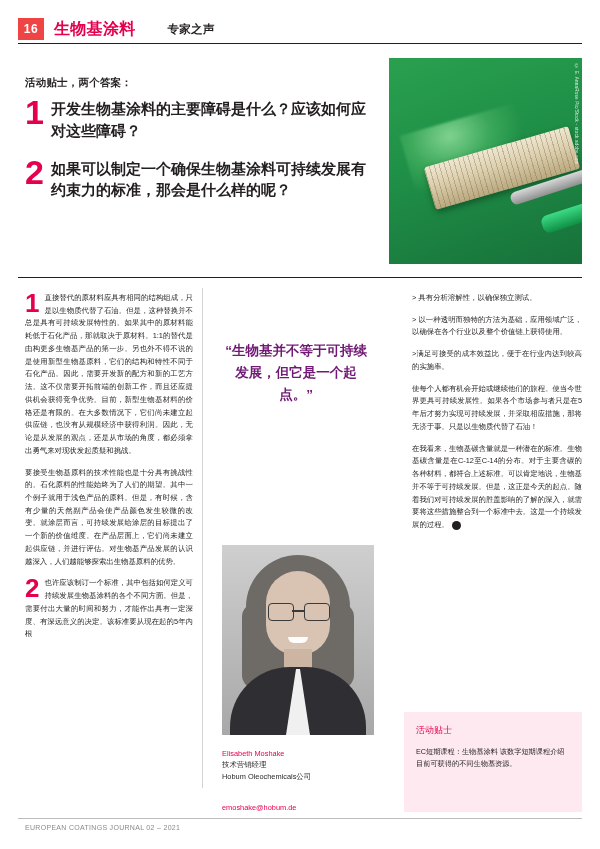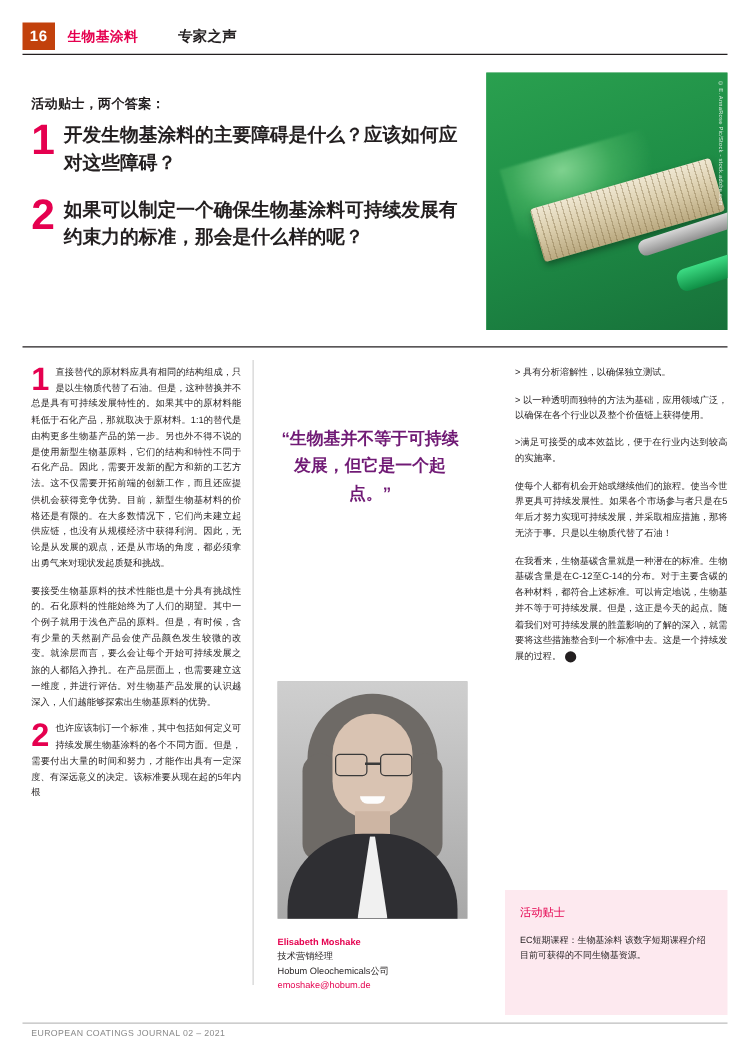--- a/index.html
+++ b/index.html
@@ -28,32 +28,32 @@
     left: 18px;
     top: 18px;
     width: 564px;
     height: 22px;
     display: flex;
     align-items: center;
   }
   .page-num-badge {
     width: 26px;
     height: 22px;
-    background: #c2410c;
+    background: #ef4444;
     color: #ffffff;
     font-size: 12px;
     font-weight: bold;
     display: flex;
     align-items: center;
     justify-content: center;
     letter-spacing: 0.5px;
   }
   .header-section {
     margin-left: 10px;
-    font-size: 11px;
+    font-size: 16px;
     font-weight: bold;
     color: #e5004f;
     letter-spacing: 0.3px;
   }
   .header-sub {
     margin-left: 32px;
     font-size: 11.5px;
     font-weight: bold;
     color: #231f20;
     letter-spacing: 0.3px;
@@ -339,24 +339,25 @@
     position: absolute;
     left: 222px;
     top: 748px;
     width: 165px;
     font-size: 7.4px;
     line-height: 1.55;
     color: #231f20;
   }
   .byline .name {
     color: #e5004f;
-    font-weight: bold;
+    font-weight: normal;
   }
   .byline .mail {
     color: #e5004f;
+    margin-top: 20px;
   }
 
   
   .col3 {
     position: absolute;
     left: 412px;
     top: 292px;
     width: 170px;
     font-size: 7.4px;
     line-height: 1.72;
@@ -458,21 +459,21 @@
     <div class="hero-credit">© E. AnnaRose Pic/Stock - stock.adobe.com</div>
   </div>
 
   <div class="main-rule"></div>
   <div class="col-rule-1"></div>
 
   <div class="col1">
     <p>
       <span class="drop-num">1</span><span>直接替代的原材料应具有相同的结构组成，只是以生物质代替了石油。但是，这种替换并不总是具有可持续发展特性的。如果其中的原材料能耗低于石化产品，那就取决于原材料。1:1的替代是由构更多生物基产品的第一步。另也外不得不说的是使用新型生物基原料，它们的结构和特性不同于石化产品。因此，需要开发新的配方和新的工艺方法。这不仅需要开拓前端的创新工作，而且还应提供机会获得竞争优势。目前，新型生物基材料的价格还是有限的。在大多数情况下，它们尚未建立起供应链，也没有从规模经济中获得利润。因此，无论是从发展的观点，还是从市场的角度，都必须拿出勇气来对现状发起质疑和挑战。</span>
     </p>
-    <p>要接受生物基原料的技术性能也是十分具有挑战性的。石化原料的性能始终为了人们的期望。其中一个例子就用于浅色产品的原料。但是，有时候，含有少量的天然副产品会使产品颜色发生较微的改变。就涂层而言，要么会让每个开始可持续发展之旅的人都陷入挣扎。在产品层面上，也需要建立这一维度，并进行评估。对生物基产品发展的认识越深入，人们越能够探索出生物基原料的优势。</p>
+    <p>要接受生物基原料的技术性能也是十分具有挑战性的。石化原料的性能始终为了人们的期望。其中一个例子就用于浅色产品的原料。但是，有时候，含有少量的天然副产品会使产品颜色发生较微的改变。就涂层而言，可持续发展给涂层的目标提出了一个新的价值维度。在产品层面上，它们尚未建立起供应链，并进行评估。对生物基产品发展的认识越深入，人们越能够探索出生物基原料的优势。</p>
     <p>
       <span class="drop-num">2</span><span>也许应该制订一个标准，其中包括如何定义可持续发展生物基涂料的各个不同方面。但是，需要付出大量的时间和努力，才能作出具有一定深度、有深远意义的决定。该标准要从现在起的5年内根</span>
     </p>
   </div>
 
   <div class="pullquote">“生物基并不等于可持续发展，但它是一个起点。”</div>
 
   <div class="portrait">
     <div class="portrait-bg"></div>
     <div class="p-hair"></div>

